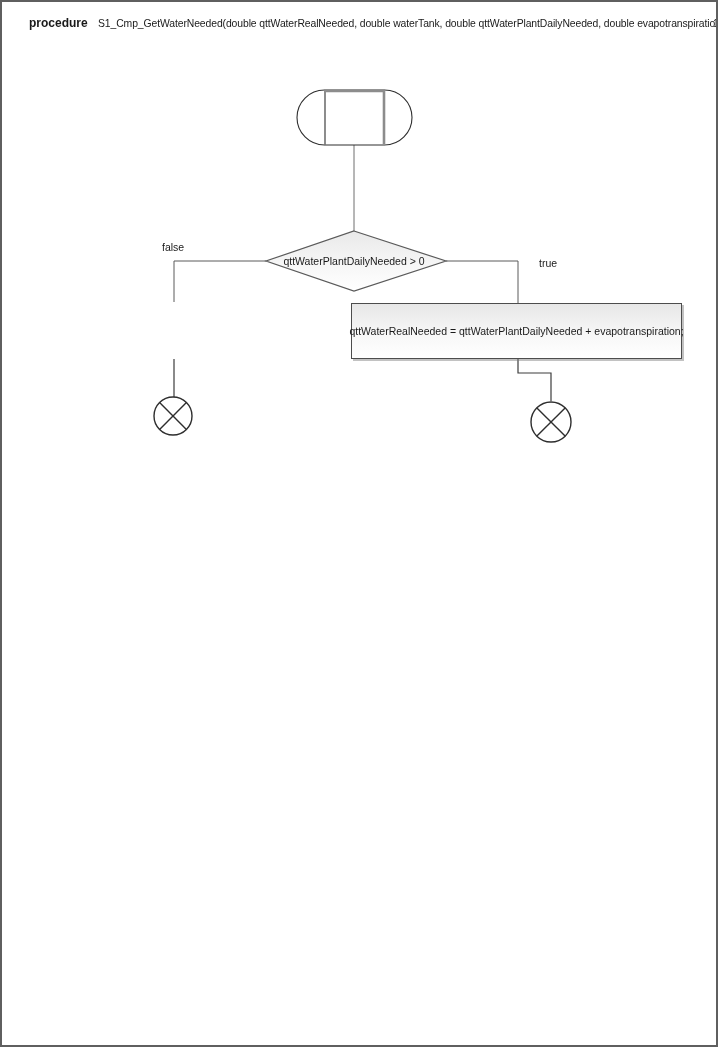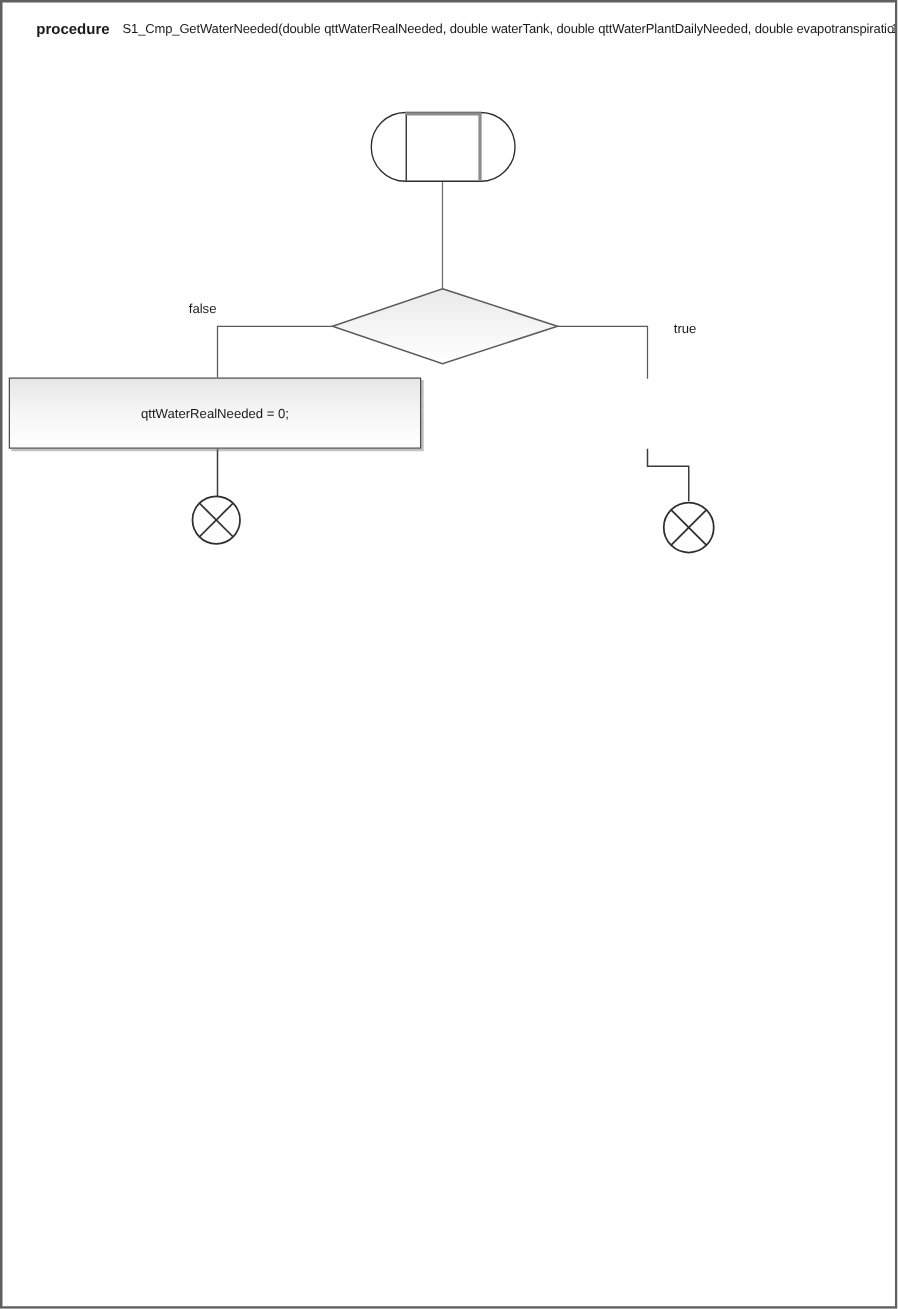--- a/index.html
+++ b/index.html
@@ -66,21 +66,21 @@
     justify-content: center;
     font-size: 10.5px;
     white-space: nowrap;
     pointer-events: none;
   }
   .guard-label {
     position: absolute;
     font-size: 10.5px;
     white-space: nowrap;
   }
-  .guard-false { left: 104px; top: 239px; padding-left: 45px; }
+  .guard-false { left: 115px; top: 239px; padding-left: 45px; }
   .guard-true  { left: 537px; top: 255px; }
 </style>
 </head>
 <body>
 
 <div class="page">
 
   <div class="hdr-kind">procedure</div>
   <div class="hdr-sig">S1_Cmp_GetWaterNeeded(double qttWaterRealNeeded, double waterTank, double qttWaterPlantDailyNeeded, double evapotranspiration)</div>
   <div class="page-num">1 / (1)</div>
@@ -122,19 +122,20 @@
     <g stroke="#2e2e2e" stroke-width="1.4" fill="#ffffff">
       <circle cx="549" cy="420" r="20"></circle>
       <line x1="534.9" y1="405.9" x2="563.1" y2="434.1"></line>
       <line x1="563.1" y1="405.9" x2="534.9" y2="434.1"></line>
     </g>
   </svg>
 
   <div class="guard-label guard-false">false</div>
   <div class="guard-label guard-true">true</div>
 
+  <div class="diamond-label">qttWaterPlantDailyNeeded &gt; 0</div>
 
-  <div class="action-box box-false">
-    <span class="action-text">qttWaterRealNeeded = 0;</span>
+
+  <div class="action-box box-true">
+    <span class="action-text">qttWaterRealNeeded = qttWaterPlantDailyNeeded + evapotranspiration;</span>
   </div>
-
 
 </div>
 
 </body></html>

